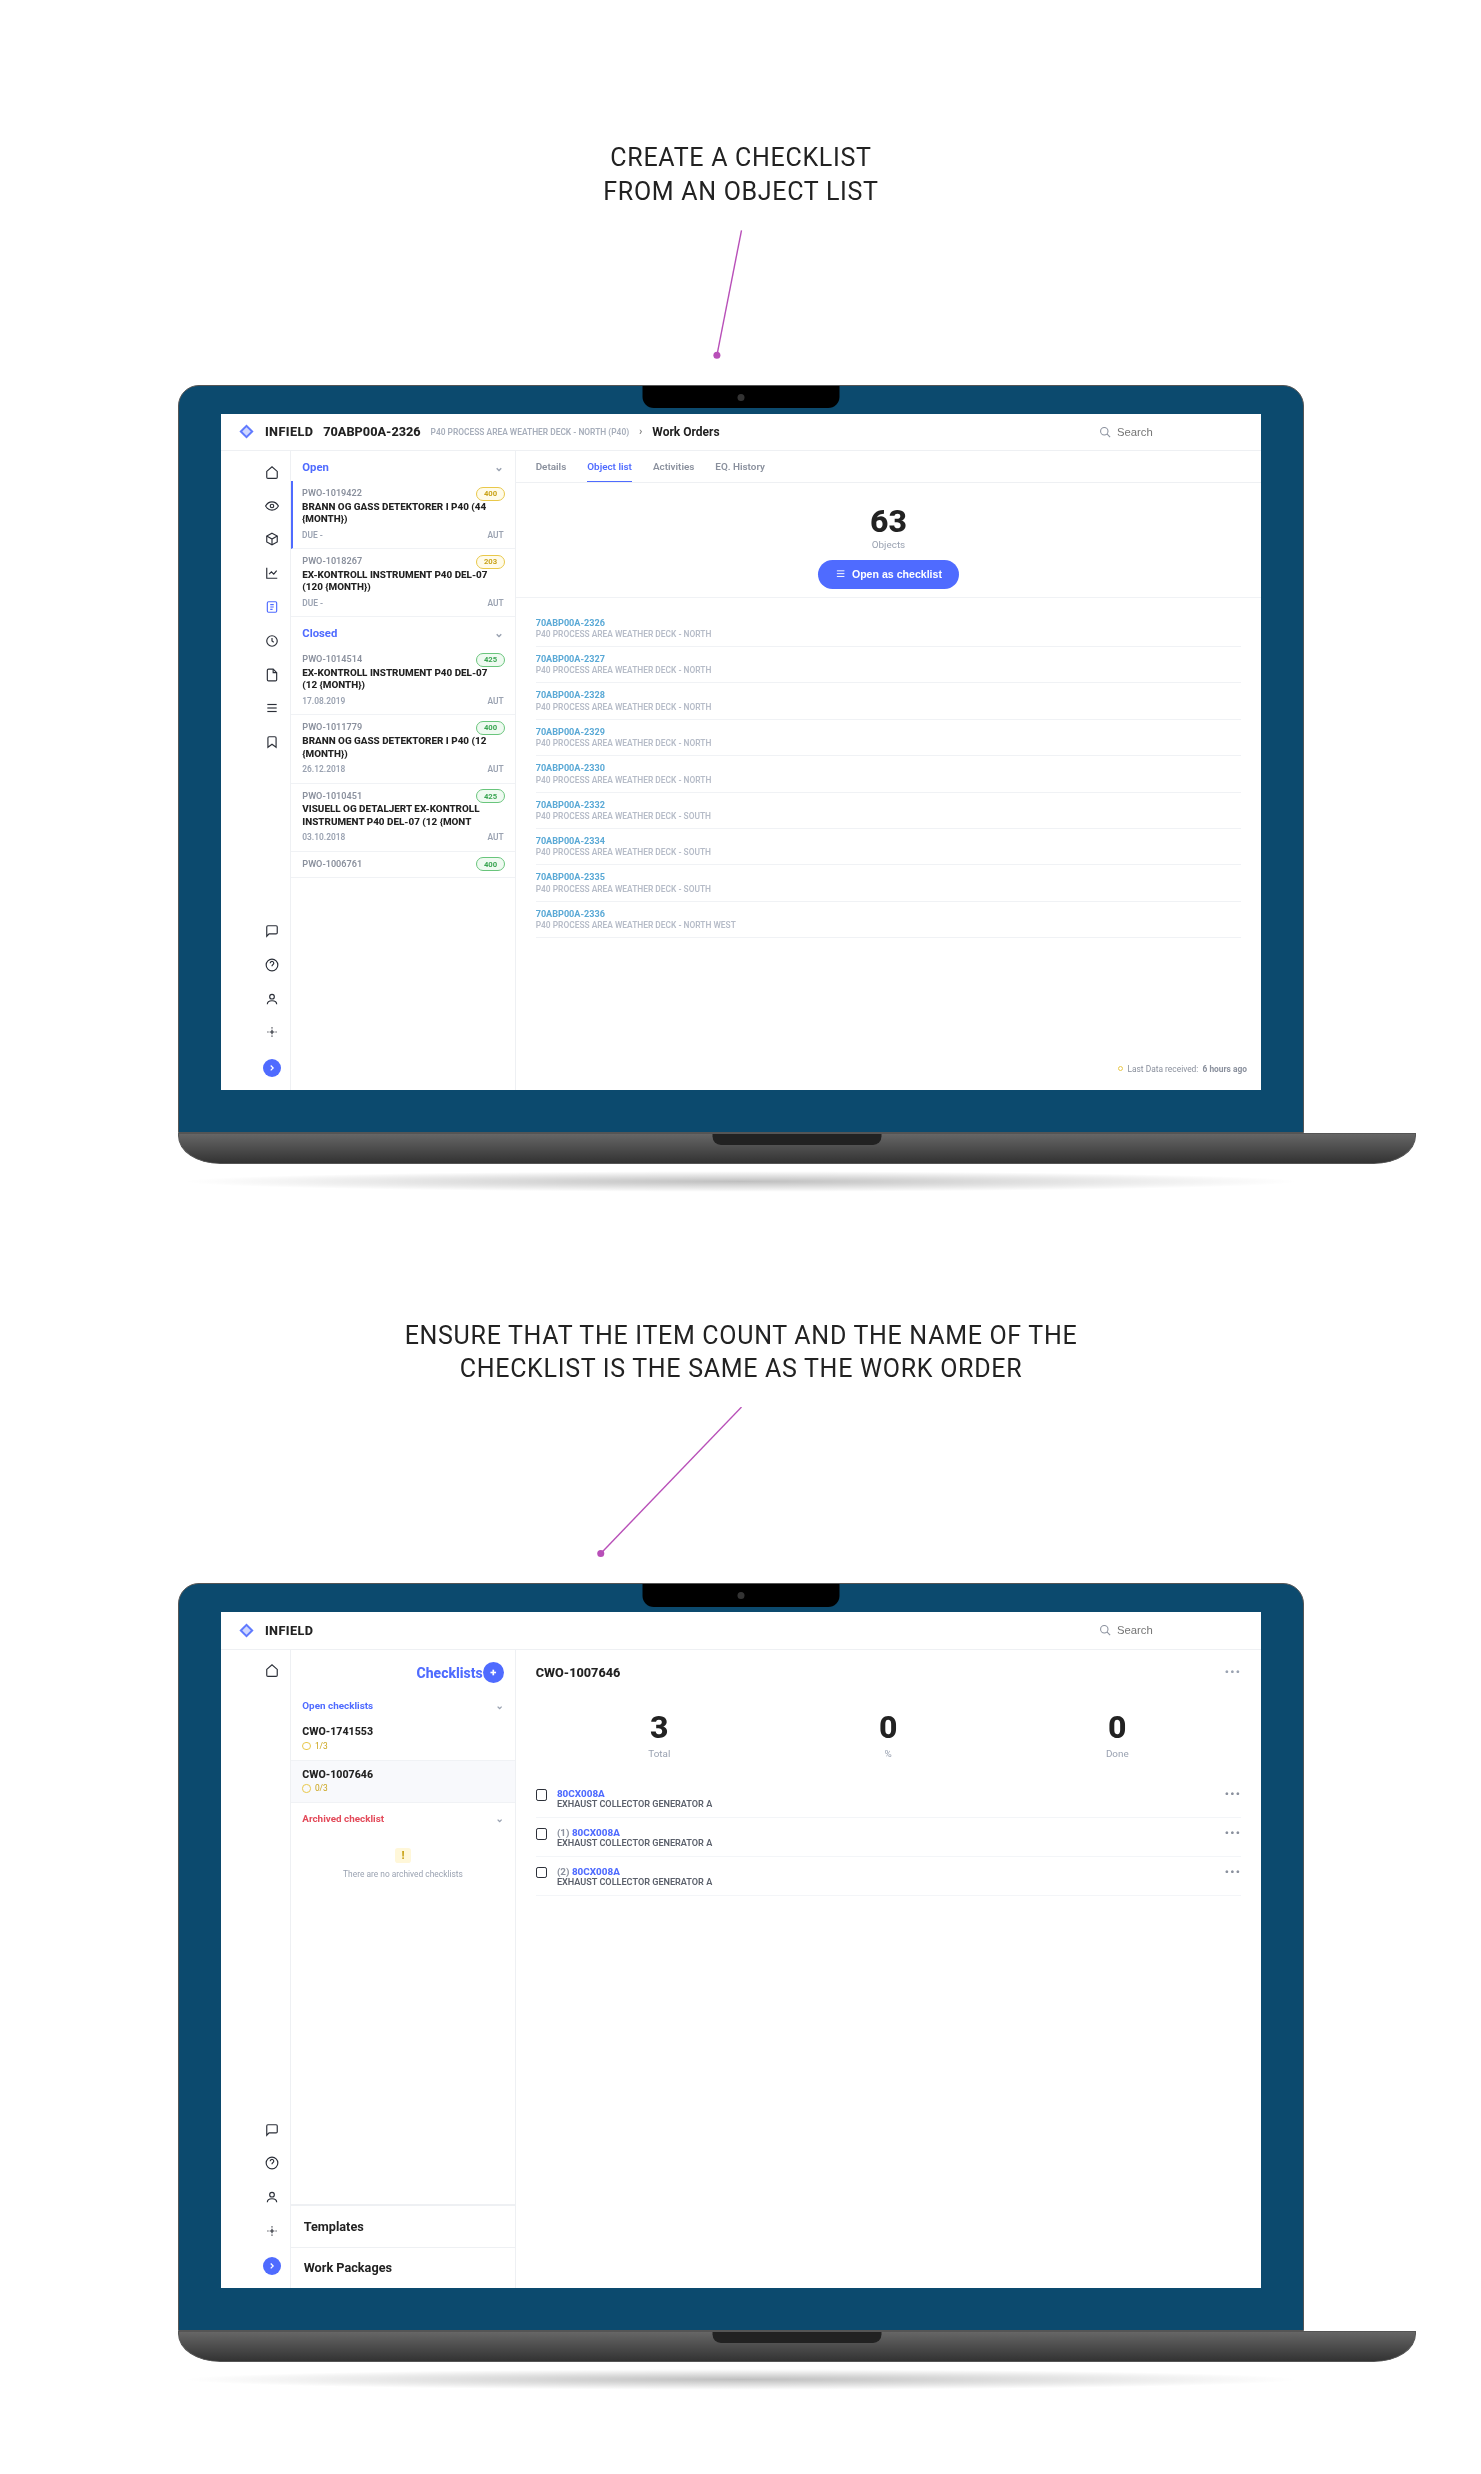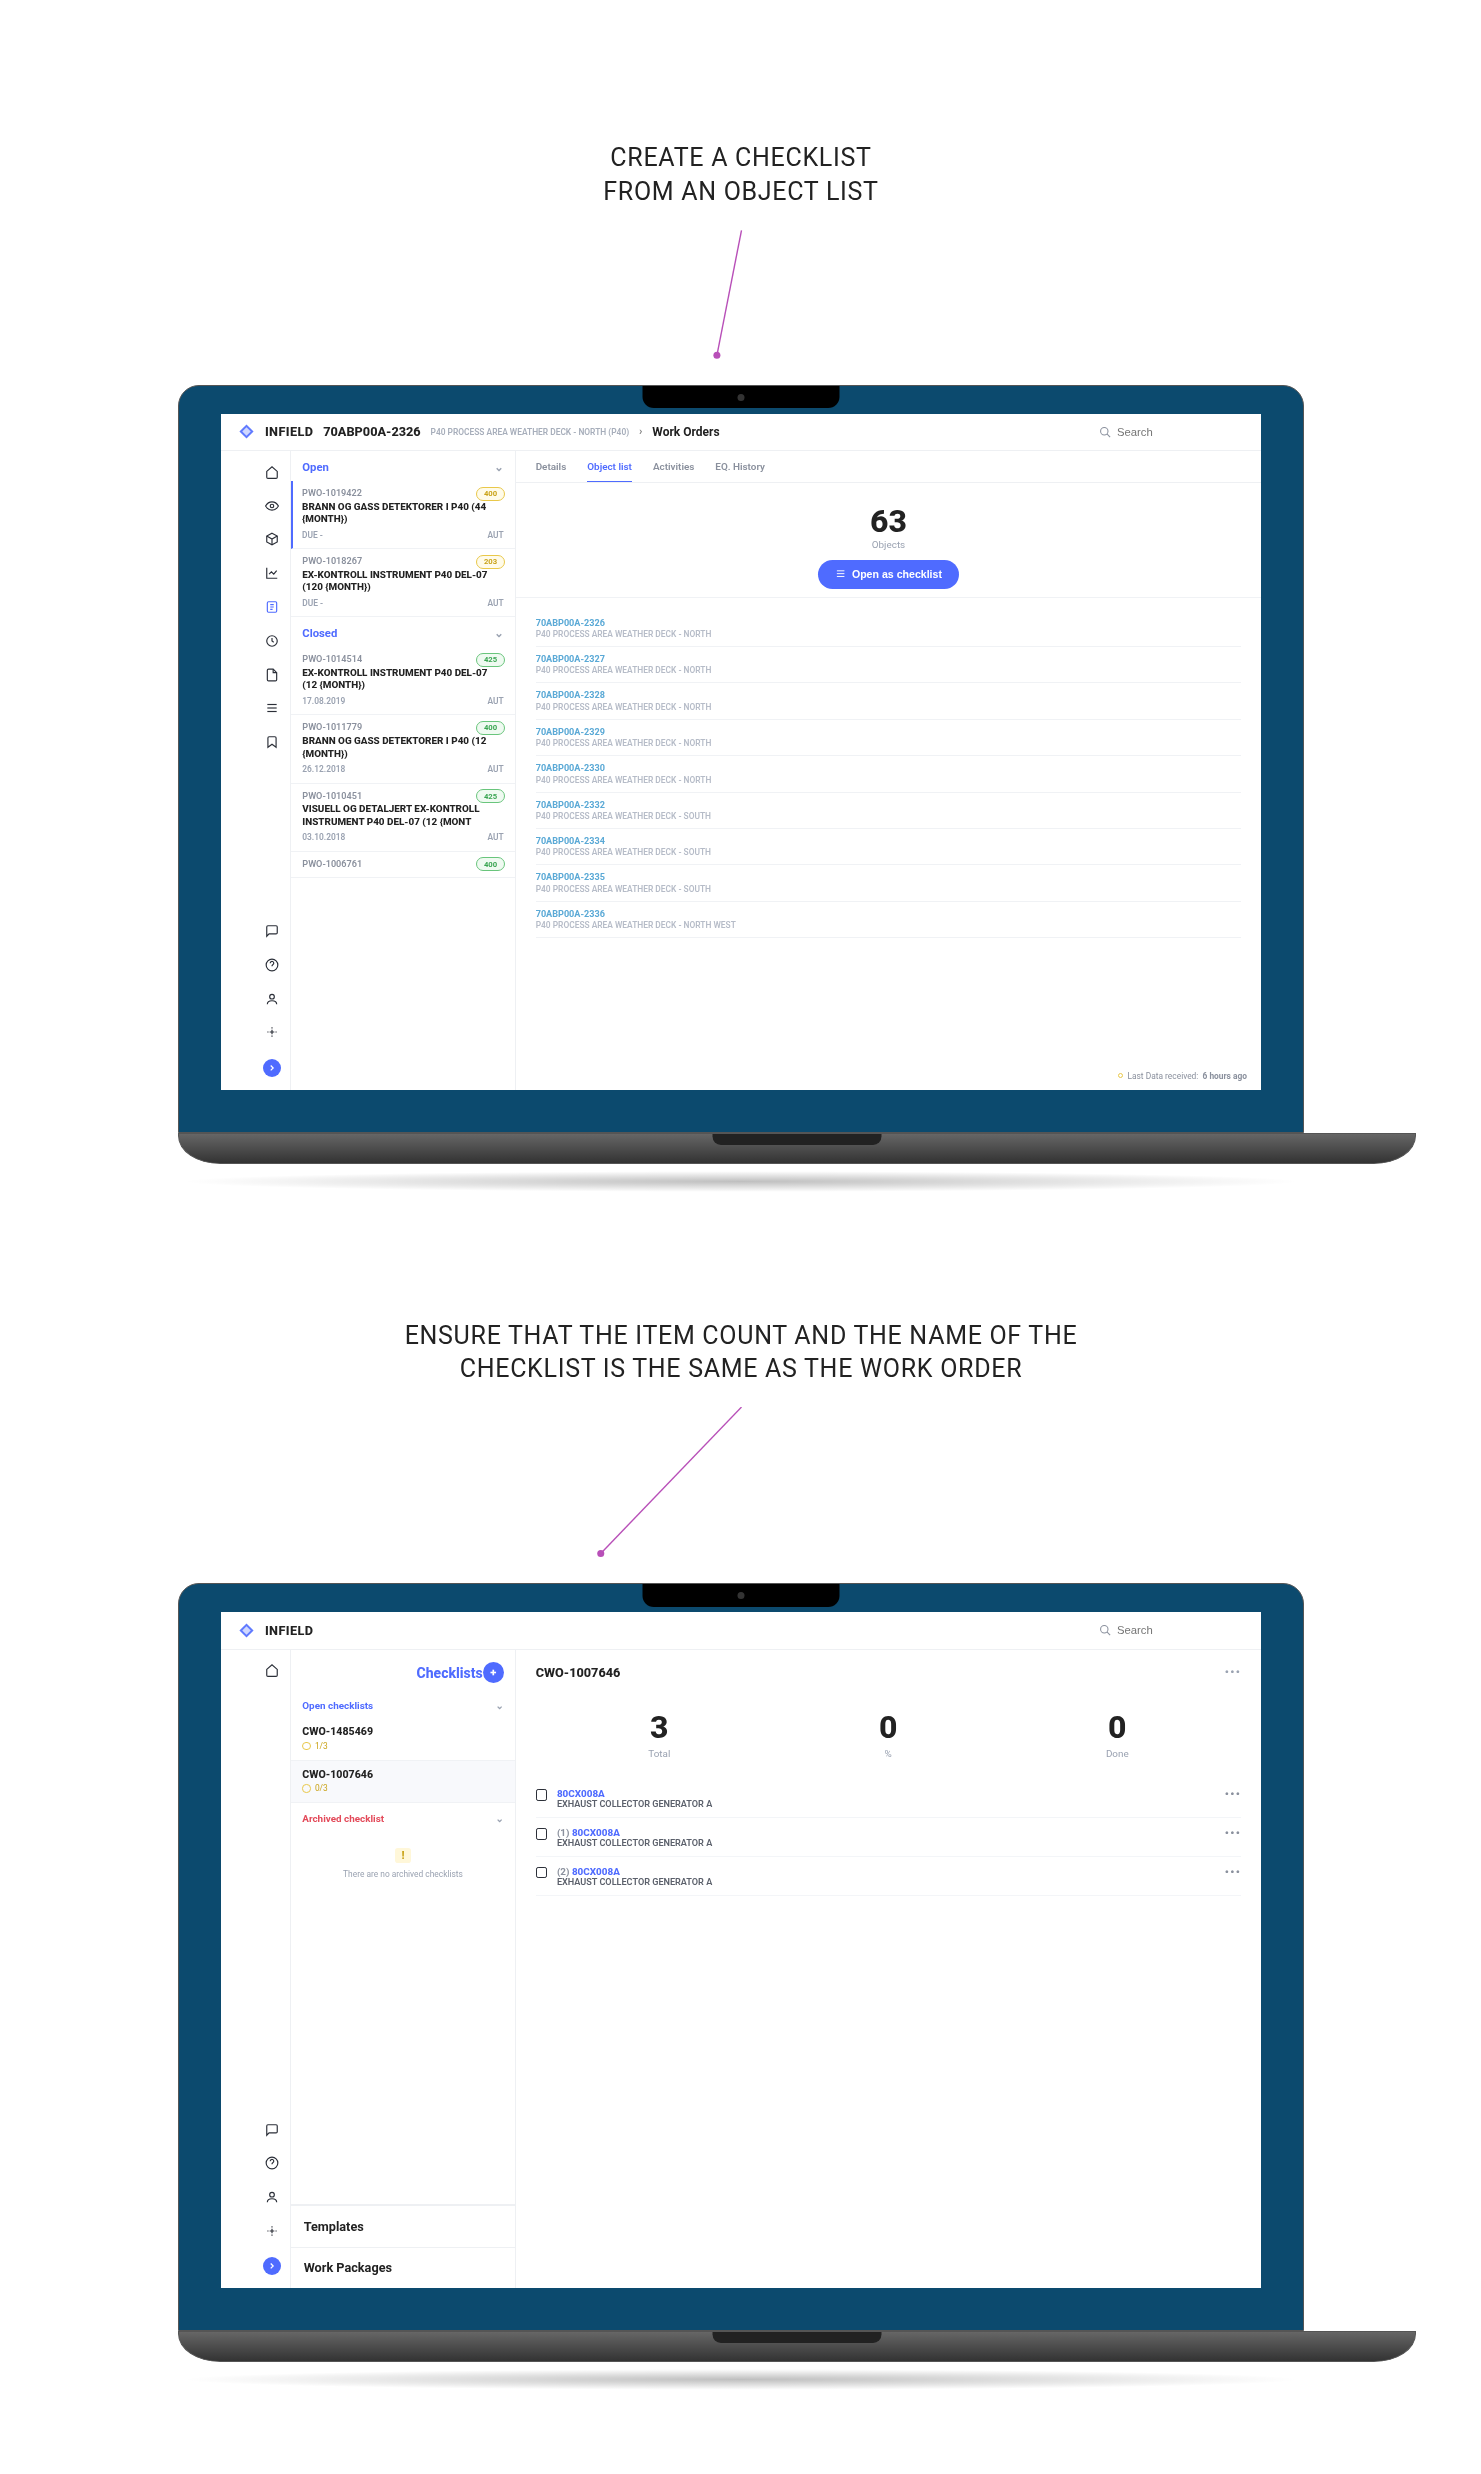--- a/index.html
+++ b/index.html
@@ -50,21 +50,21 @@
 .tab { padding-bottom: 8.4px; color: #8a909d; font-weight: 600; cursor: pointer; }
 .tab.active { color: #4f6bff; border-bottom: 1.4px solid #4f6bff; }
 .bignum-wrap { text-align: center; padding: 19.7px 0 8.4px; }
 .bignum { font-size: 32px; font-weight: 800; }
 .bignum-sub { font-size: 9.9px; color: #9aa2b1; margin-top: -1.4px; }
 .pill-btn { display: inline-flex; align-items: center; gap: 5.6px; margin-top: 9.9px; background: #4f6bff; color: #fff; font-weight: 700; font-size: 10.6px; padding: 8.4px 17px; border-radius: 703px; border: none; cursor: pointer; }
 .obj-list { padding: 12.7px 19.7px; border-top: 0.7px solid #f0f2f5; }
 .obj-row { padding: 7px 0; border-bottom: 0.7px solid #f0f2f5; }
 .obj-id { color: #5aa9d6; font-size: 9.1px; font-weight: 700; }
 .obj-desc { color: #b6bcc8; font-size: 8.4px; font-weight: 600; margin-top: 1.4px; }
-.status-footer { position: absolute; right: 14px; bottom: 9px; font-size: 8.4px; color: #8a909d; display: flex; align-items: center; gap: 4.2px; }
+.status-footer { position: absolute; right: 14px; bottom: 16px; font-size: 8.4px; color: #8a909d; display: flex; align-items: center; gap: 4.2px; }
 .status-dot { width: 5.6px; height: 5.6px; border-radius: 50%; border: 1.4px solid #e9c84a; }
 
 .chk-head { display: flex; align-items: center; justify-content: flex-end; padding: 12.7px 11.3px 7px; }
 .chk-title { color: #4f6bff; font-weight: 800; font-size: 14px; }
 .plus-btn { width: 21px; height: 21px; border-radius: 50%; background: #4f6bff; color: #fff; display: flex; align-items: center; justify-content: center; font-weight: 800; cursor: pointer; }
 .chk-item { padding: 7px 11.3px 8.4px; border-bottom: 0.7px solid #f0f2f5; }
 .chk-item.active { background: #f8f9fc; }
 .chk-id { font-weight: 800; font-size: 10.6px; }
 .chk-count { font-size: 8.4px; color: #caa319; display: flex; align-items: center; gap: 4.2px; margin-top: 2.8px; }
 .chk-count .ring { width: 8.4px; height: 8.4px; border: 1.4px solid #e9c84a; border-radius: 50%; display: inline-block; }
@@ -431,21 +431,21 @@
               <div class="chk-head">
                 <span class="chk-title">Checklists</span>
                 <span class="plus-btn">+</span>
               </div>
               <div class="section-hdr" style="font-size:9.9px;">
                 <span>Open checklists</span>
                 <span class="chev">⌄</span>
               </div>
               <div>
                   <div class="chk-item">
-                    <div class="chk-id">CWO-1485469</div>
+                    <div class="chk-id">CWO-1741553</div>
                     <div class="chk-count"><span class="ring"></span>1/3</div>
                   </div>
                   <div class="chk-item active">
                     <div class="chk-id">CWO-1007646</div>
                     <div class="chk-count"><span class="ring"></span>0/3</div>
                   </div>
                 </div>
               <div class="section-hdr red" style="font-size:9.9px;">
                 <span>Archived checklist</span>
                 <span class="chev">⌄</span>

